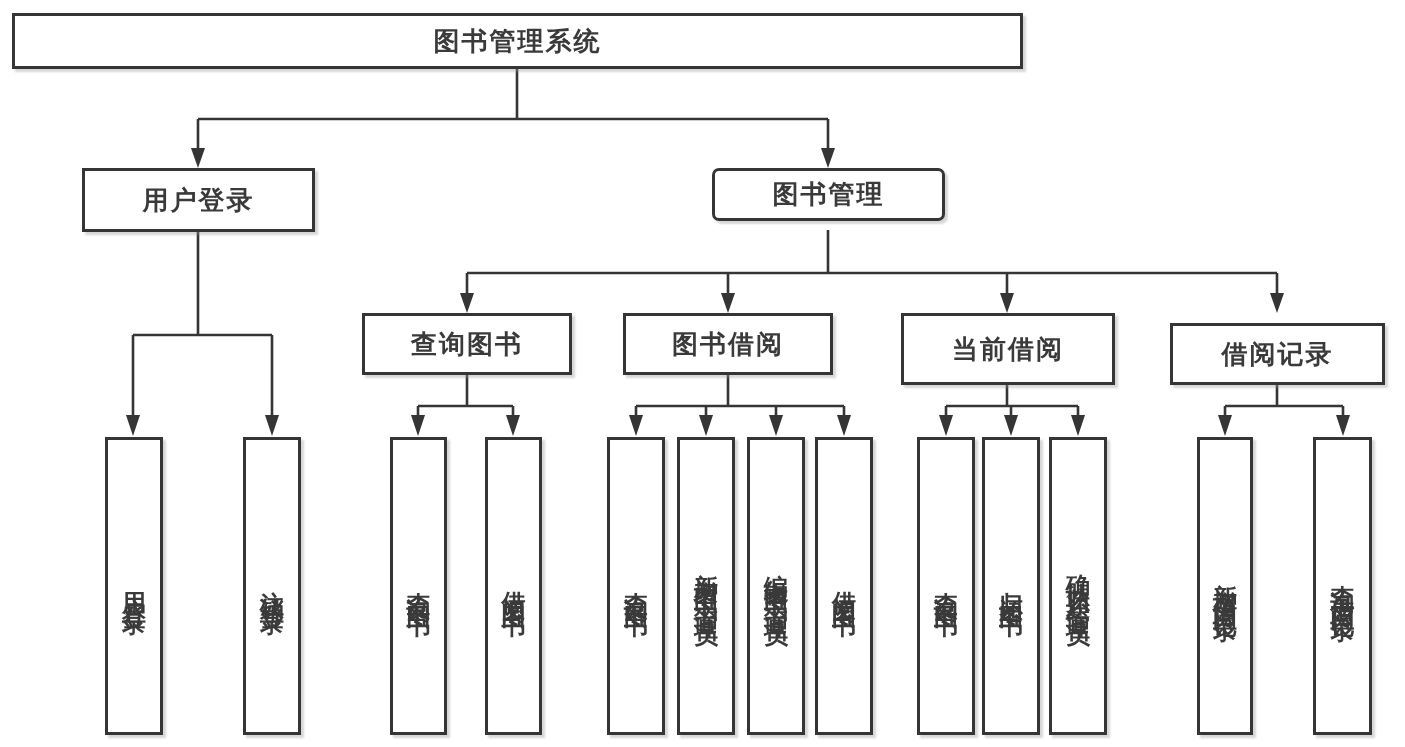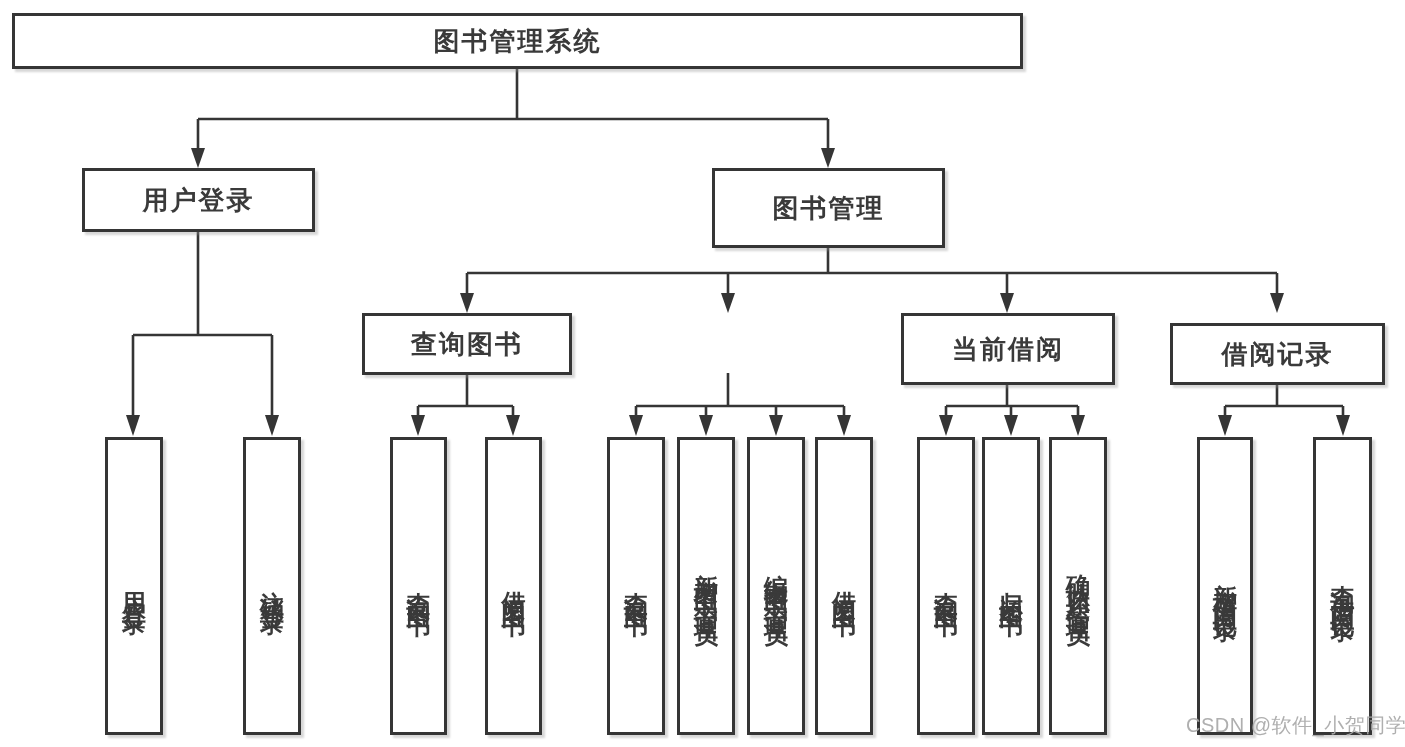--- a/index.html
+++ b/index.html
@@ -96,23 +96,24 @@
       <polygon points="1004,415 1018,415 1011,436"></polygon>
       <polygon points="1071,415 1085,415 1078,436"></polygon>
       <polygon points="1218,415 1232,415 1225,436"></polygon>
       <polygon points="1336,415 1350,415 1343,436"></polygon>
     </g>
   </svg>
 
   <div class="box hbox root" style="left:12px; top:13px; width:1011px; height:56px;">图书管理系统</div>
 
   <div class="box hbox" style="left:82px; top:168px; width:233px; height:64px;">用户登录</div>
-  <div class="box hbox" style="left:712px; top:168px; width:233px; height:80px;">图书管理</div>
+  <div class="box hbox" style="left:712px; top:168px; width:233px; height:53px;border-radius:7px;">图书管理</div>
 
   <div class="box hbox" style="left:362px; top:313px; width:210px; height:62px;">查询图书</div>
+  <div class="box hbox" style="left:623px; top:313px; width:210px; height:62px;">图书借阅</div>
   <div class="box hbox" style="left:901px; top:313px; width:214px; height:72px;">当前借阅</div>
   <div class="box hbox" style="left:1170px; top:313px; width:215px; height:62px;margin-top:10px;">借阅记录</div>
 
   <div class="box vbox" style="left:105px; top:437px; width:58px; height:298px;">
     <span class="vlabel">用户登录</span>
   </div>
   <div class="box vbox" style="left:243px; top:437px; width:58px; height:298px;">
     <span class="vlabel">注销登录</span>
   </div>
 
@@ -146,15 +147,14 @@
     <span class="vlabel">确认归还（管理员）</span>
   </div>
 
   <div class="box vbox" style="left:1197px; top:437px; width:56px; height:298px;">
     <span class="vlabel">新增借阅记录</span>
   </div>
   <div class="box vbox" style="left:1313px; top:437px; width:59px; height:298px;">
     <span class="vlabel">查询借阅记录</span>
   </div>
 
-  <div class="watermark">CSDN @软件_小贺同学</div>
 
 </div>
 
 </body></html>

